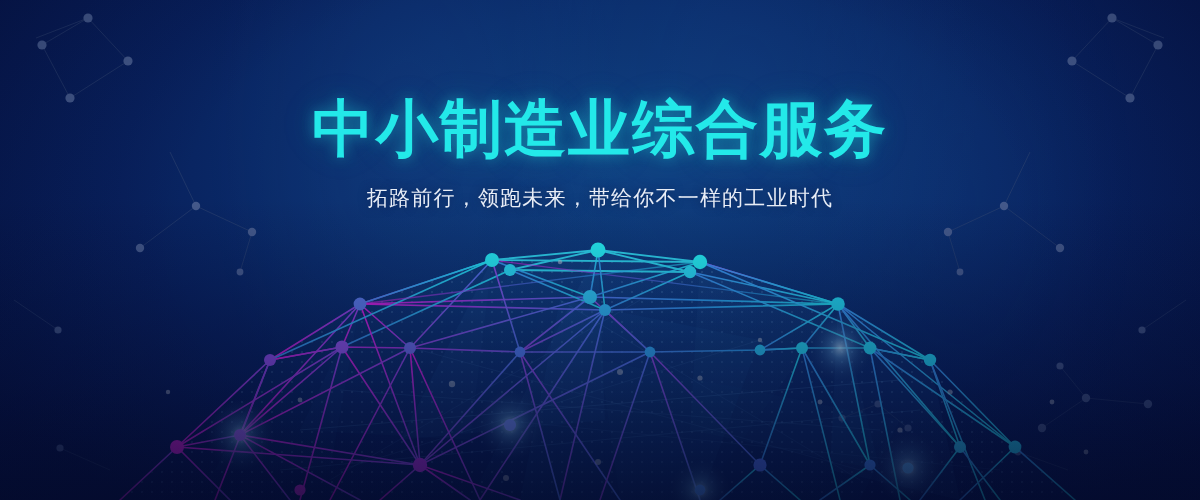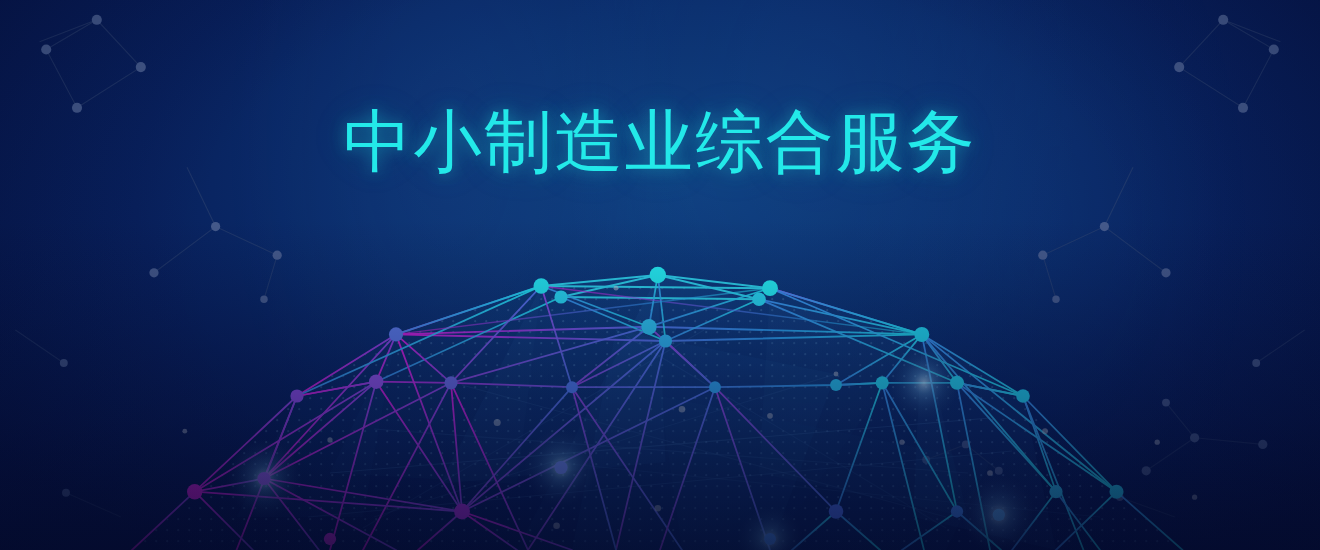--- a/index.html
+++ b/index.html
@@ -41,21 +41,21 @@
   
   .text-wrap{
     position:absolute;left:0;right:0;top:96px;
     text-align:center;z-index:40;
     pointer-events:none;
   }
   .headline{
     margin:0;
     font-size:62px;
     line-height:1.06;
-    font-weight:400;
+    font-weight:700;
     letter-spacing:2px;
     color:#23e9e9;
     font-family:"DejaVu Sans","Liberation Sans",sans-serif;
     text-shadow:0 0 14px rgba(35,233,233,.42),0 0 34px rgba(20,190,200,.22);
   }
   .subline{
     margin:22px 0 0 0;
     font-size:21px;
     font-weight:400;
     letter-spacing:1.2px;
@@ -370,15 +370,16 @@
       <circle cx="1052" cy="402" r="2.4"></circle>
       <circle cx="1086" cy="452" r="2.4"></circle>
     </g>
   </svg>
 
   <div class="bg-floor"></div>
   <div class="bg-vignette"></div>
 
   <div class="text-wrap">
     <h1 class="headline">中小制造业综合服务</h1>
+    <p class="subline">拓路前行，领跑未来，带给你不一样的工业时代</p>
   </div>
 
 </div>
 
 </body></html>

